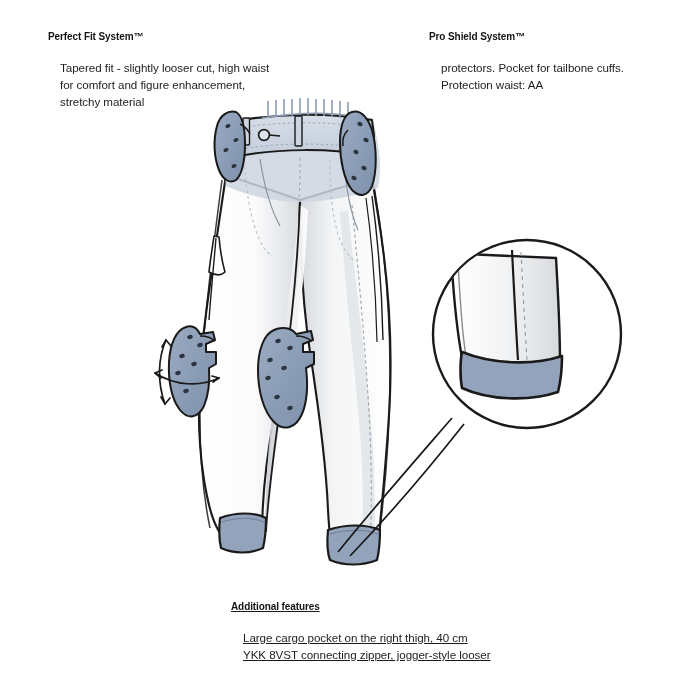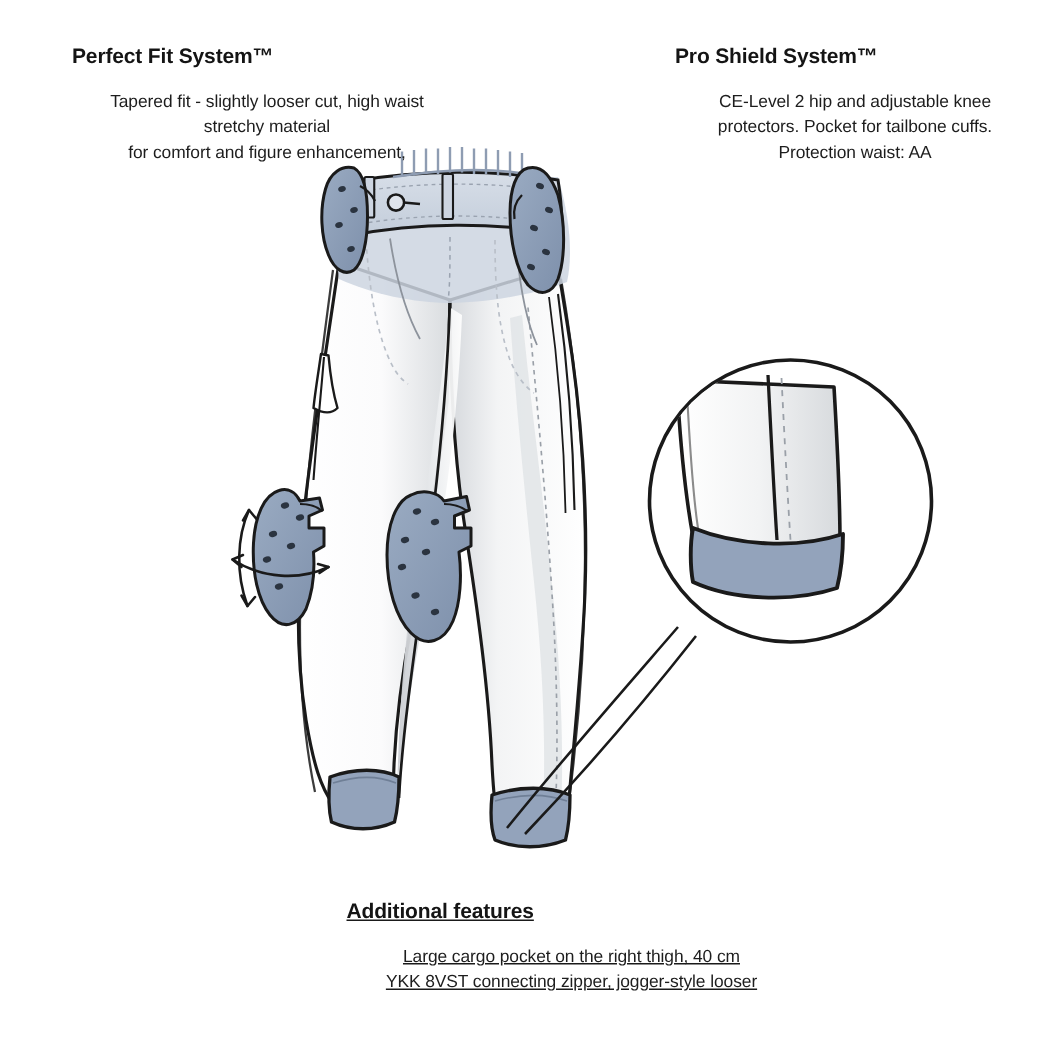--- a/index.html
+++ b/index.html
@@ -15,44 +15,43 @@
     overflow: hidden;
     font-family: "Liberation Sans", sans-serif;
     color: #1a1a1a;
     -webkit-font-smoothing: antialiased;
   }
 
   .annotation {
     position: absolute;
   }
   .ann-title {
-    font-size: 14px;
+    font-size: 10px;
     font-weight: bold;
     letter-spacing: -0.1px;
     line-height: 20px;
     margin: 0 0 4px 0;
     color: #141414;
   }
   .ann-body {
     font-size: 11.6px;
     line-height: 17px;
     letter-spacing: -0.05px;
     color: #1d1d1d;
     margin: 12px;
-    text-align: center;
   }
   .ann-body-line { display: block; }
 
   #ann-perfect-fit {
     left: 48px;
     top: 27px;
     width: 260px;
   }
   #ann-pro-shield {
-    left: 450px;
+    left: 429px;
     top: 27px;
     width: 240px;
   }
   #ann-additional {
     left: 231px;
     top: 597px;
     width: 300px;
     text-decoration: underline;
   }
 
@@ -343,29 +342,28 @@
            C528,402 488,400 462,388
            C460,378 460,362 462,352 Z" fill="#93a3bb" stroke="#1a1a1a" stroke-width="2.6" stroke-linejoin="round"></path>
     </g>
   </g>
 </svg>
 
 <div class="annotation" id="ann-perfect-fit">
   <div class="ann-title">Perfect Fit System™</div>
   <div class="ann-body">
     <span class="ann-body-line">Tapered fit - slightly looser cut, high waist</span>
+    <span class="ann-body-line">for comfort and figure enhancement,</span>
     <span class="ann-body-line">stretchy material</span>
-    <span class="ann-body-line">for comfort and figure enhancement,</span>
   </div>
 </div>
 
 <div class="annotation" id="ann-pro-shield">
   <div class="ann-title">Pro Shield System™</div>
   <div class="ann-body">
-    <span class="ann-body-line">CE-Level 2 hip and adjustable knee</span>
     <span class="ann-body-line">protectors. Pocket for tailbone cuffs.</span>
     <span class="ann-body-line">Protection waist: AA</span>
   </div>
 </div>
 
 <div class="annotation" id="ann-additional">
   <div class="ann-title">Additional features</div>
   <div class="ann-body">
     <span class="ann-body-line">Large cargo pocket on the right thigh, 40 cm</span>
     <span class="ann-body-line">YKK 8VST connecting zipper, jogger-style looser</span>

